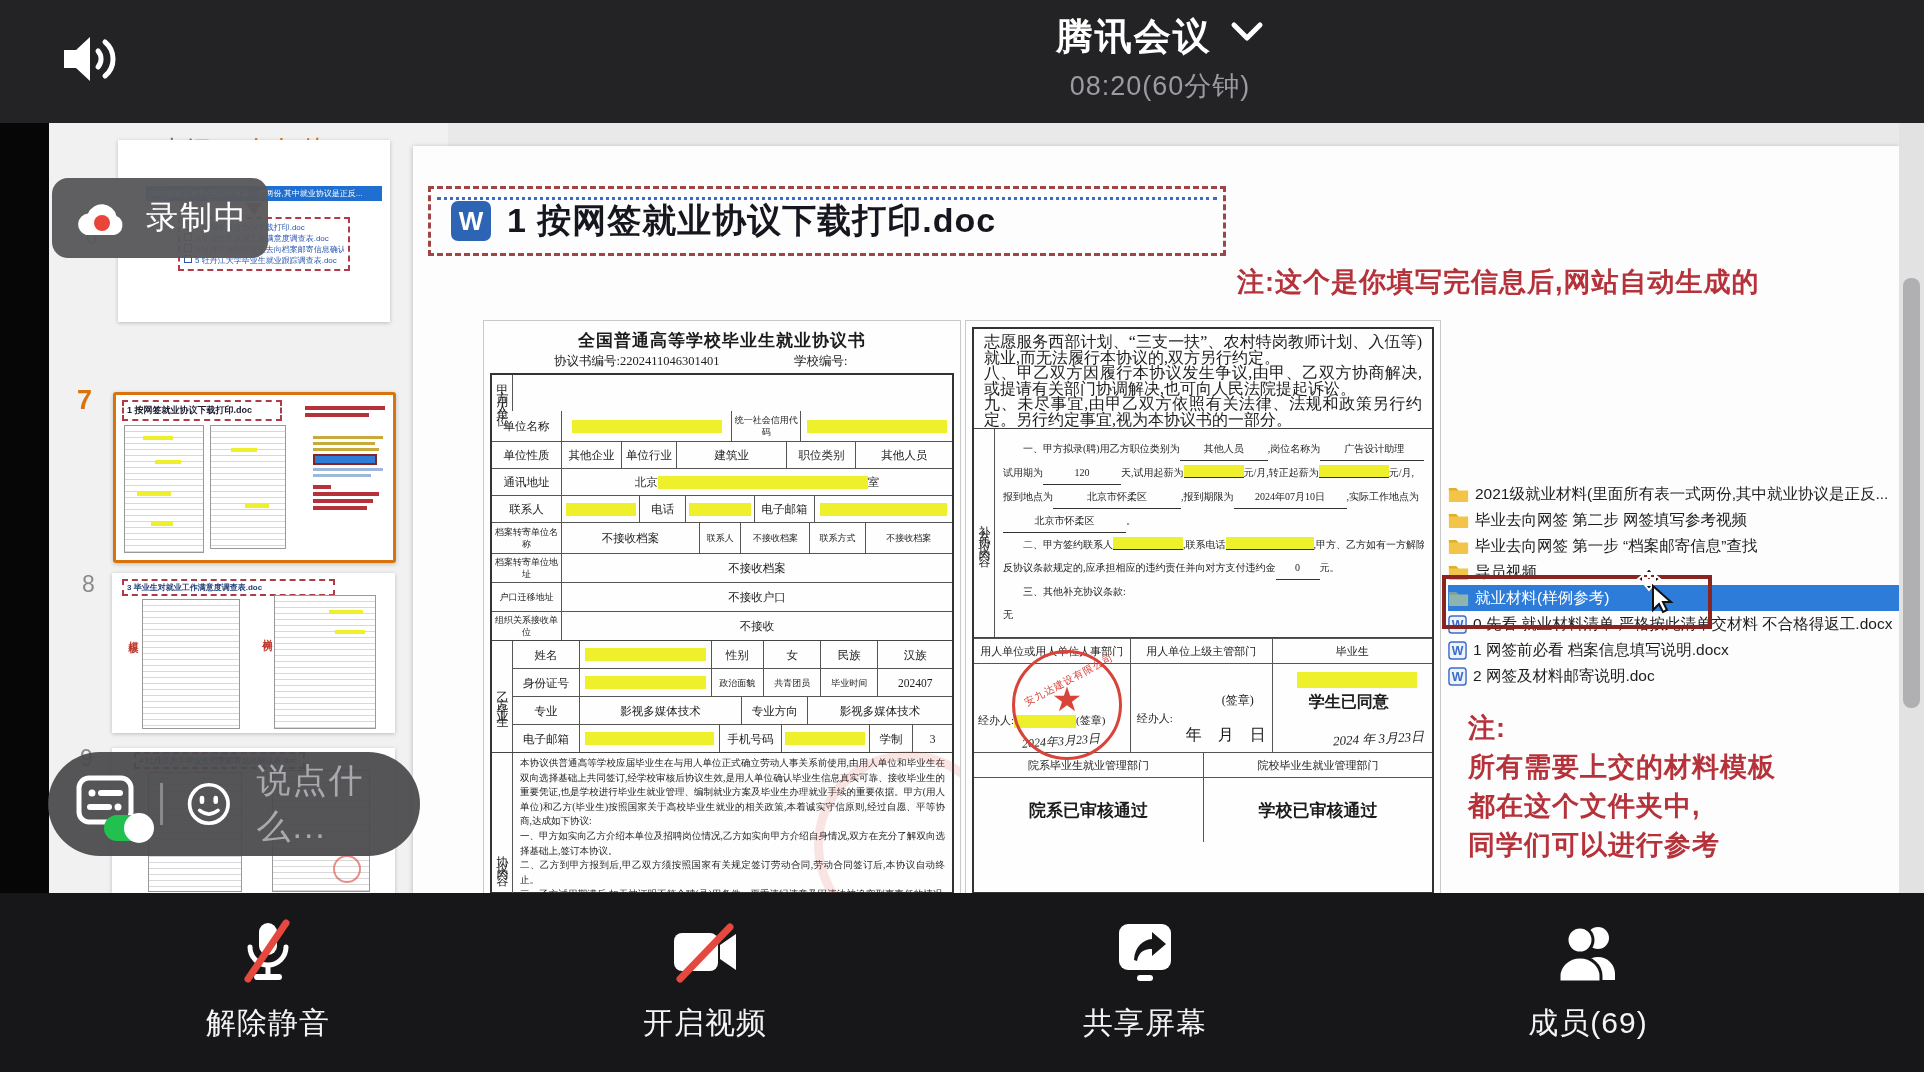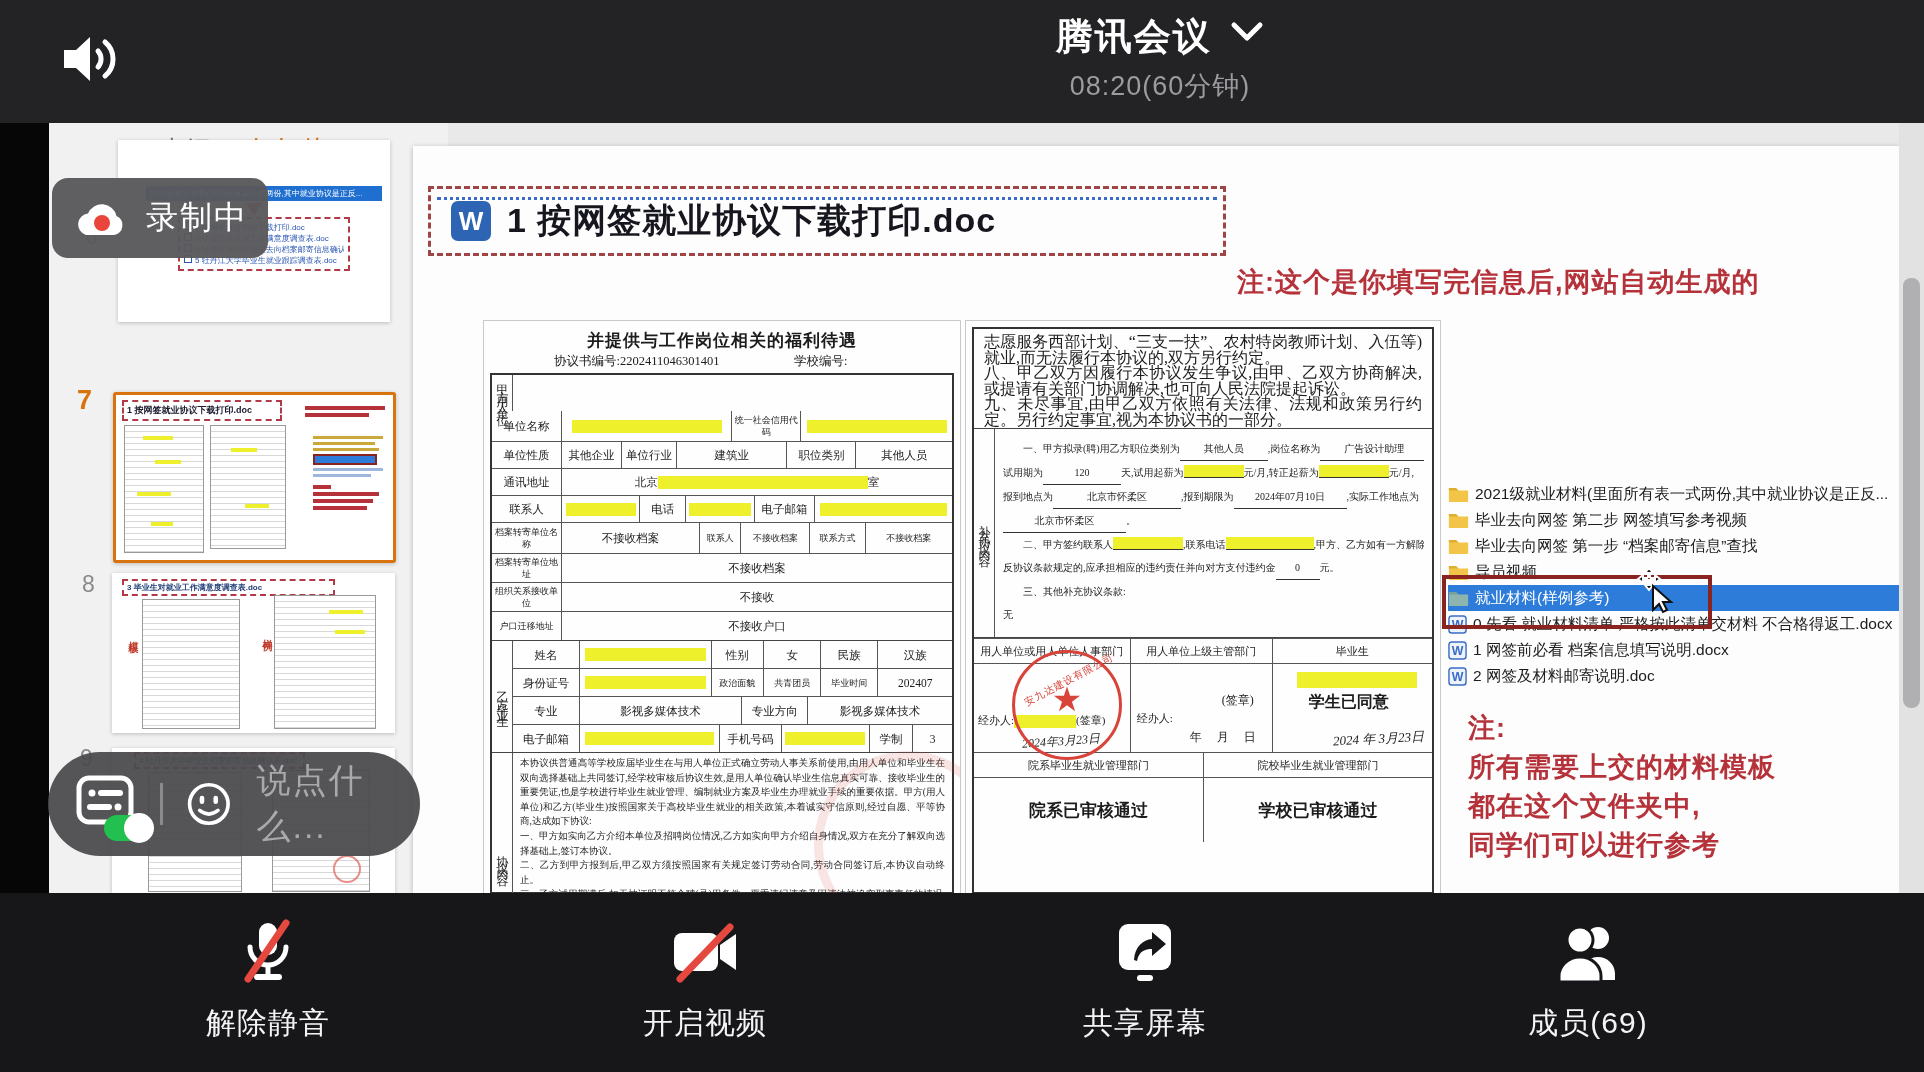--- a/index.html
+++ b/index.html
@@ -92,21 +92,21 @@
   .sc{border-left:1px solid #555;box-sizing:border-box;position:relative;overflow:visible;}
   .sc:first-child{border-left:none;}
   .sc.head{display:flex;align-items:center;justify-content:center;font-size:11px;overflow:hidden;}
   .seal{position:absolute;width:104px;height:104px;border:3px solid #d8443a;border-radius:50%;left:38px;top:-14px;z-index:5;}
   .seal-star{position:absolute;left:0;right:0;top:26px;text-align:center;color:#d8443a;font-size:34px;}
   .seal-name{position:absolute;left:-6px;top:20px;width:120px;text-align:center;color:#d8443a;font-size:10px;transform:rotate(-28deg);letter-spacing:1px;}
   .agent{position:absolute;left:4px;bottom:24px;font-size:11px;white-space:nowrap;}
   .dateA{position:absolute;left:48px;bottom:2px;font-size:12px;font-style:italic;transform:rotate(-4deg);}
   .signmid{position:absolute;right:18px;top:28px;font-size:12px;}
   .agent2{position:absolute;left:6px;bottom:26px;font-size:11px;}
-  .ymd{position:absolute;right:10px;bottom:6px;font-size:12px;letter-spacing:6px;}
+  .ymd{position:absolute;right:0;bottom:6px;font-size:16px;letter-spacing:6px;}
   .grad-y{position:absolute;left:24px;top:8px;width:120px;height:16px;background:#eef02c;}
   .grad-agree{position:absolute;left:36px;top:28px;font-size:16px;font-weight:700;}
   .dateB{position:absolute;right:8px;bottom:4px;font-size:13px;font-style:italic;transform:rotate(-3deg);}
   .dept-val{display:flex;align-items:center;justify-content:center;font-size:17px;font-weight:700;}
   
   .files{position:absolute;left:1035px;top:335px;width:455px;}
   .frowi{display:flex;align-items:center;height:26px;font-size:15.5px;color:#1c1c1c;white-space:nowrap;overflow:hidden;}
   .frowi .fico{flex:none;margin-right:6px;display:flex;}
   .frowi.sel{background:#2e7cd9;color:#fff;width:452px;}
   .redbox{position:absolute;left:1029px;top:429px;width:262px;height:46px;border:4px solid #8a2420;z-index:6;}
@@ -254,21 +254,21 @@
     </div>
 
     <div class="slide">
       <div class="title-box">
         <div class="wicon">W</div>
         <span class="doc-title">1 按网签就业协议下载打印.doc</span>
       </div>
       <div class="note-top">注:这个是你填写完信息后,网站自动生成的</div>
 
       <div class="page pgL">
-        <div class="pg-title">并提供与工作岗位相关的福利待遇</div>
+        <div class="pg-title">全国普通高等学校毕业生就业协议书</div>
         <div class="pg-ref">协议书编号:2202411046301401</div>
         <div class="pg-ref2">学校编号:</div>
         <div class="ftable" id="ftable">
             <div class="fsec">
               <div class="vlabel">甲方用人单位</div>
               <div class="fbody">
                 <div class="frow" style="height: 30px;">
                   <div class="fcell" style="width: 15%;">单位名称</div>
                   <div class="fcell" style="width: 37%;">
                     <span class="yl" style="width: 150px;"></span>
@@ -314,26 +314,26 @@
                   <div class="fcell sm" style="width: 9%;">联系人</div>
                   <div class="fcell sm" style="width: 15%;">不接收档案</div>
                   <div class="fcell sm" style="width: 12%;">联系方式</div>
                   <div class="fcell sm" style="width: 19%;">不接收档案</div>
                 </div>
                 <div class="frow" style="height: 28px;">
                   <div class="fcell sm" style="width: 15%;">档案转寄单位地址</div>
                   <div class="fcell" style="width: 85%;">不接收档案</div>
                 </div>
                 <div class="frow" style="height: 28px;">
+                  <div class="fcell sm" style="width: 15%;">户口迁移地址</div>
+                  <div class="fcell" style="width: 85%;">不接收户口</div>
+                </div>
+                <div class="frow" style="height: 28px;">
                   <div class="fcell sm" style="width: 15%;">组织关系接收单位</div>
                   <div class="fcell" style="width: 85%;">不接收</div>
-                </div>
-                <div class="frow" style="height: 28px;">
-                  <div class="fcell sm" style="width: 15%;">户口迁移地址</div>
-                  <div class="fcell" style="width: 85%;">不接收户口</div>
                 </div>
               </div>
             </div>
             <div class="fsec">
               <div class="vlabel">乙方毕业生</div>
               <div class="fbody">
                 <div class="frow" style="height: 27px;">
                   <div class="fcell" style="width: 15%;">姓名</div>
                   <div class="fcell" style="width: 30%;">
                     <span class="yl" style="width: 130px;"></span>

